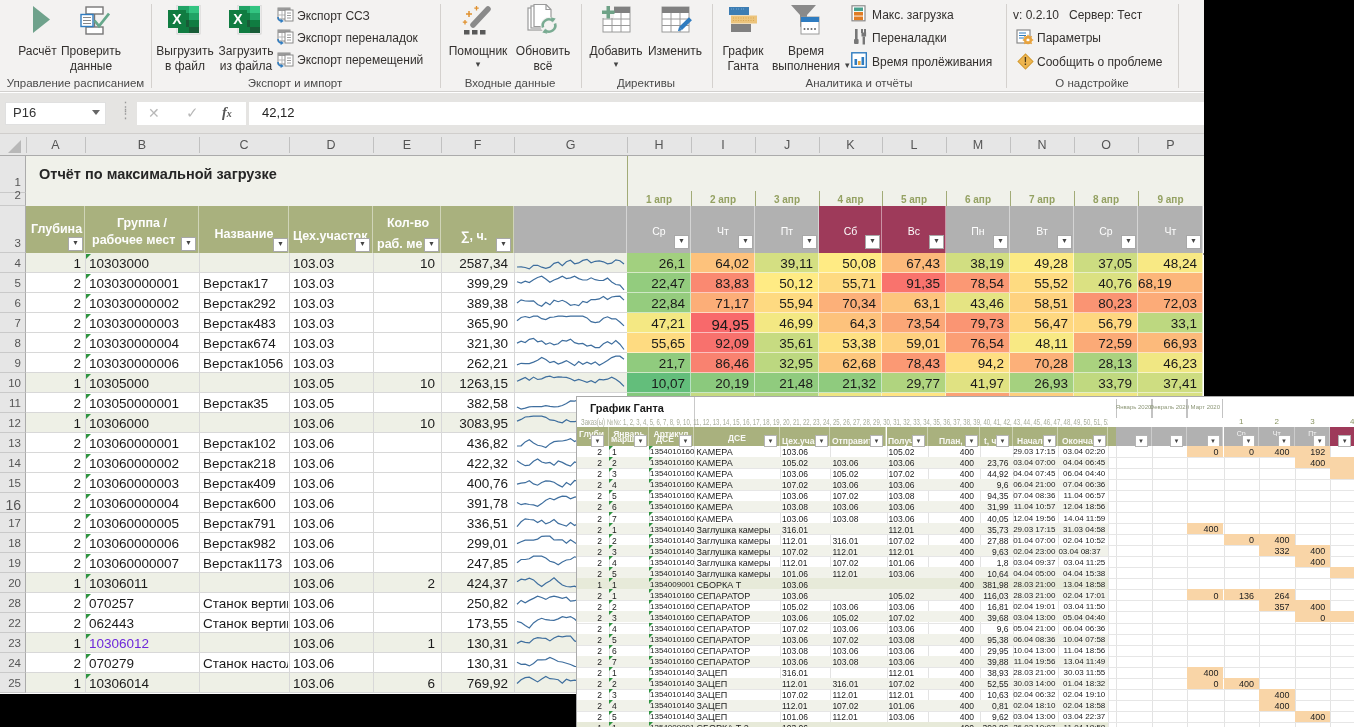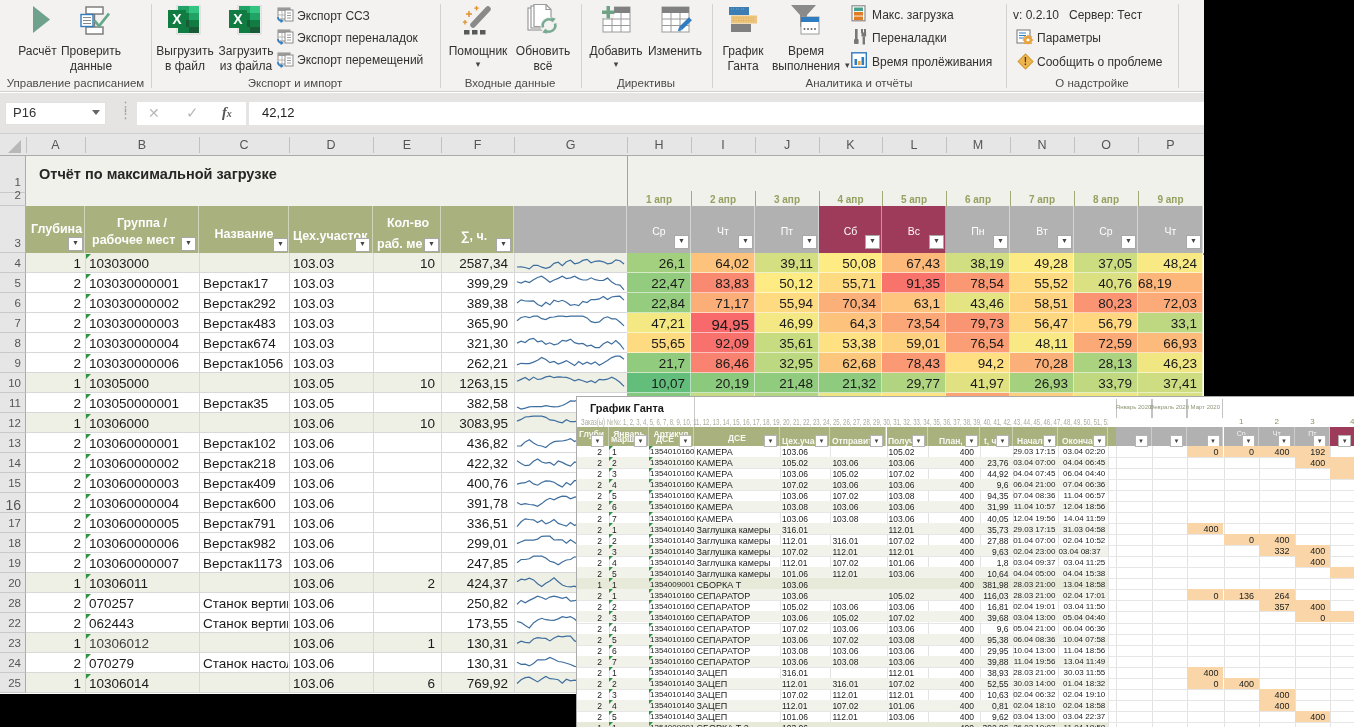--- a/index.html
+++ b/index.html
@@ -852,21 +852,21 @@
       </svg>
 <div class="ab" style="left:26px;top:499.4px;width:601px;height:20.0px;background:#eef0e6;border-bottom:1px solid #d8d8d8"></div>
 <div class="ab" style="left:85px;top:499.4px;width:1px;height:20.0px;background:#d8d8d8"></div>
 <div class="ab" style="left:199px;top:499.4px;width:1px;height:20.0px;background:#d8d8d8"></div>
 <div class="ab" style="left:289px;top:499.4px;width:1px;height:20.0px;background:#d8d8d8"></div>
 <div class="ab" style="left:373px;top:499.4px;width:1px;height:20.0px;background:#d8d8d8"></div>
 <div class="ab" style="left:441px;top:499.4px;width:1px;height:20.0px;background:#d8d8d8"></div>
 <div class="ab" style="left:514px;top:499.4px;width:1px;height:20.0px;background:#d8d8d8"></div>
 <div class="ab" style="left:627px;top:499.4px;width:1px;height:20.0px;background:#d8d8d8"></div>
 <div class="tx" style="left:26px;top:501.9px;width:55px;text-align:right;font-size:13.5px;color:#1a1a1a">1</div>
-<div class="tx" style="left:89px;top:501.9px;font-size:13.5px;color:#404040">10306012</div>
+<div class="tx" style="left:89px;top:501.9px;font-size:13.5px;color:#6d28d9">10306012</div>
 <div class="otri" style="left:86px;top:500.4px"></div>
 <div class="tx" style="left:293px;top:501.9px;font-size:13.5px;color:#1a1a1a">103.06</div>
 <div class="tx" style="left:373px;top:501.9px;width:62px;text-align:right;font-size:13.5px;color:#1a1a1a">1</div>
 <div class="tx" style="left:441px;top:501.9px;width:67px;text-align:right;font-size:13.5px;color:#1a1a1a">130,31</div>
 <svg style="left:515px;top:501.4px" width="111" height="16" viewBox="0 0 111 16">
         <polyline points="2.0,8.4 6.1,6.2 10.2,7.3 14.3,7.9 18.5,4.0 22.6,2.7 26.7,3.2 30.8,3.4 34.9,5.9 39.0,3.0 43.2,1.2 47.3,1.8 51.4,1.2 55.5,1.2 59.6,5.9 63.7,7.4 67.8,3.8 72.0,6.3 76.1,3.6 80.2,7.4 84.3,5.1 88.4,4.2 92.5,1.5 96.7,1.2 100.8,1.2 104.9,4.1 109.0,7.4" fill="none" stroke="#3e6e9e" stroke-width="1.2"></polyline>
       </svg>
 <div class="ab" style="left:26px;top:519.4px;width:601px;height:20.0px;background:#ffffff;border-bottom:1px solid #d8d8d8"></div>
 <div class="ab" style="left:85px;top:519.4px;width:1px;height:20.0px;background:#d8d8d8"></div>
 <div class="ab" style="left:199px;top:519.4px;width:1px;height:20.0px;background:#d8d8d8"></div>

